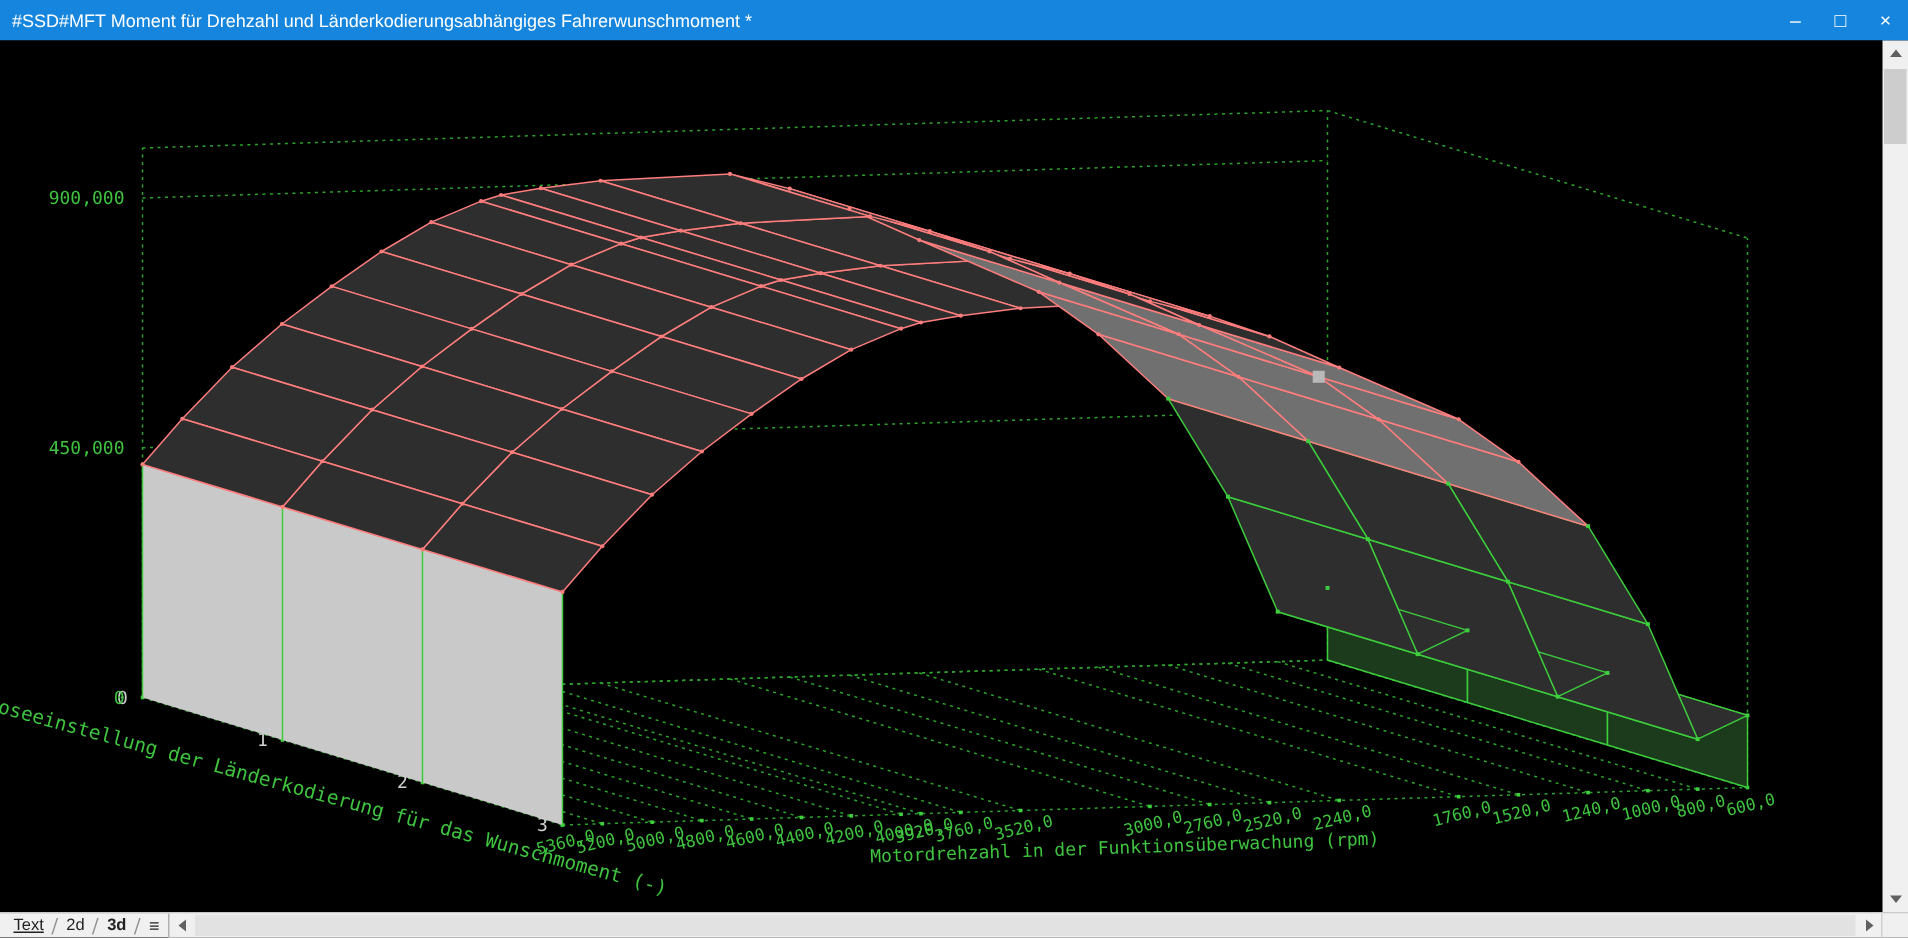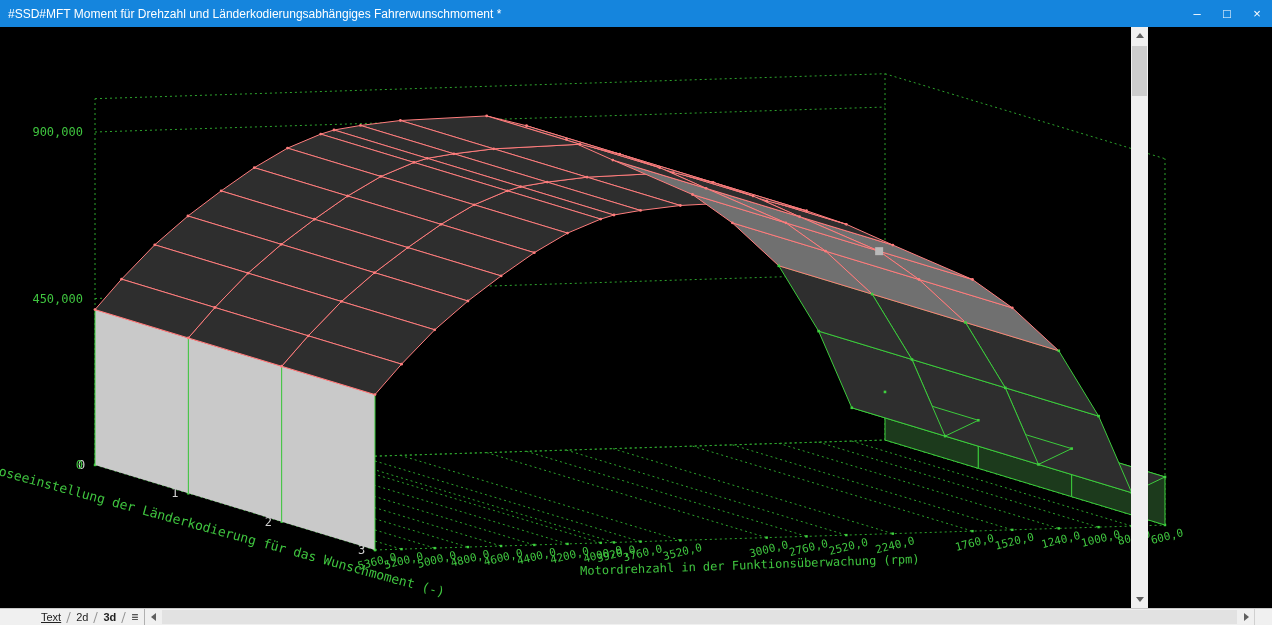--- a/index.html
+++ b/index.html
@@ -1,17 +1,17 @@
 <!DOCTYPE html>
 <html><head>
 <meta charset="utf-8">
 <style>
   html,body{margin:0;padding:0;background:#000;}
   body{width:1272px;height:625px;overflow:hidden;font-family:"Liberation Sans",sans-serif;}
-  .window{position:relative;width:1148px;height:625px;background:#000;text-decoration:underline;}
+  .window{position:relative;width:1272px;height:625px;background:#000;text-decoration:underline;}
 
   
   .titlebar{position:absolute;top:0;left:0;width:1272px;height:27px;background:#1585dd;
     display:flex;align-items:center;color:#fff;font-size:12px;}
   .titlebar .title{flex:1;padding-left:8px;white-space:nowrap;overflow:hidden;}
   .winbtns{display:flex;height:27px;}
   .winbtn{width:30px;height:27px;display:flex;align-items:center;justify-content:center;
     color:#fff;font-size:13px;cursor:default;}
 
   
@@ -24,21 +24,21 @@
   .varrow.up{top:0;} .varrow.down{bottom:0;}
   .tri-up{width:0;height:0;border-left:4px solid transparent;border-right:4px solid transparent;border-bottom:5px solid #606060;}
   .tri-down{width:0;height:0;border-left:4px solid transparent;border-right:4px solid transparent;border-top:5px solid #606060;}
   .tri-left{width:0;height:0;border-top:4px solid transparent;border-bottom:4px solid transparent;border-right:5px solid #606060;}
   .tri-right{width:0;height:0;border-top:4px solid transparent;border-bottom:4px solid transparent;border-left:5px solid #606060;}
   .vthumb{position:absolute;top:19px;left:1px;width:15px;height:50px;background:#cdcdcd;}
 
   
   .footer{position:absolute;bottom:0;left:0;width:1272px;height:17px;background:#f0f0f0;
     display:flex;align-items:stretch;font-size:11px;color:#222;border-top:1px solid #c8c8c8;box-sizing:border-box;}
-  .tabs{display:flex;align-items:center;padding-left:3px;margin-left:32px;}
+  .tabs{display:flex;align-items:center;padding-left:3px;}
   .tab{padding:0 6px;cursor:default;}
   .tab.focused{text-decoration:underline;}
   .tab.active{font-weight:bold;}
   .sep{width:1px;background:#909090;transform:skewX(-18deg);height:11px;margin:0 1px;align-self:center;}
   .menu-btn{padding:0 6px;display:flex;align-items:center;font-size:12px;cursor:default;}
   .hscroll{flex:1;position:relative;background:#f0f0f0;border-left:1px solid #b0b0b0;}
   .harrow{position:absolute;top:0;width:16px;height:16px;display:flex;align-items:center;justify-content:center;}
   .harrow.left{left:0;} .harrow.right{right:0;}
   .hthumb{position:absolute;top:1px;left:17px;right:17px;height:14px;background:#e2e2e2;}
   .corner{width:17px;height:16px;background:#f0f0f0;border-left:1px solid #d0d0d0;}

